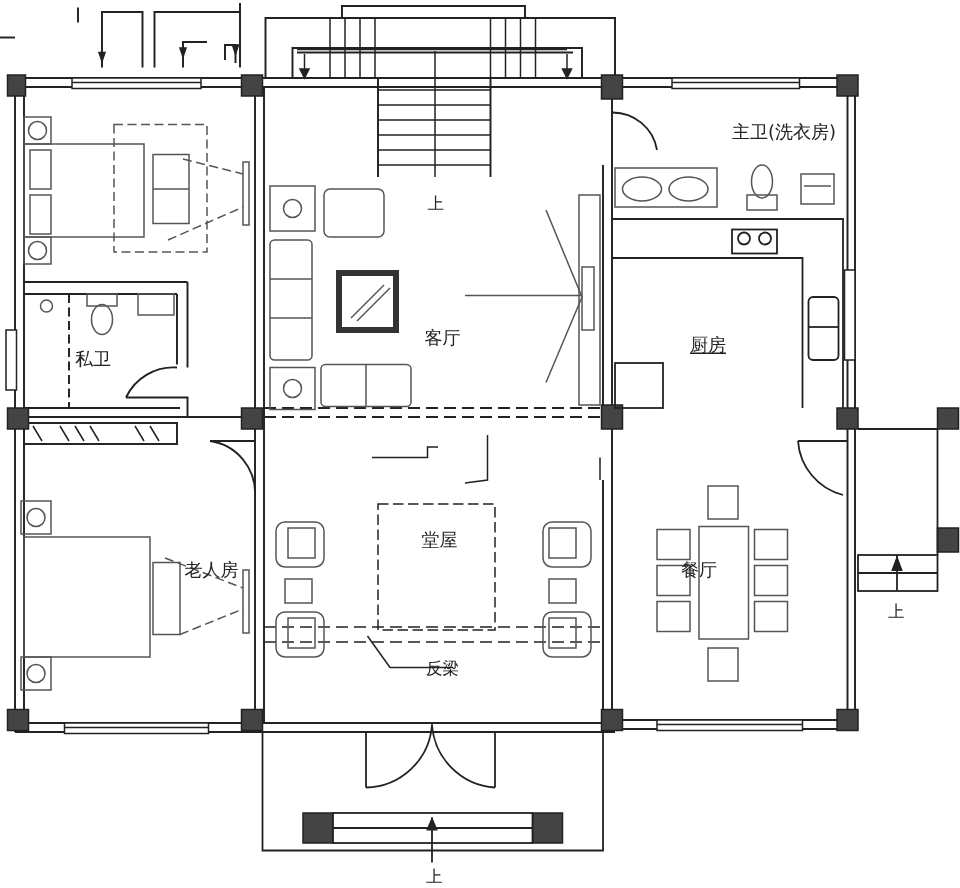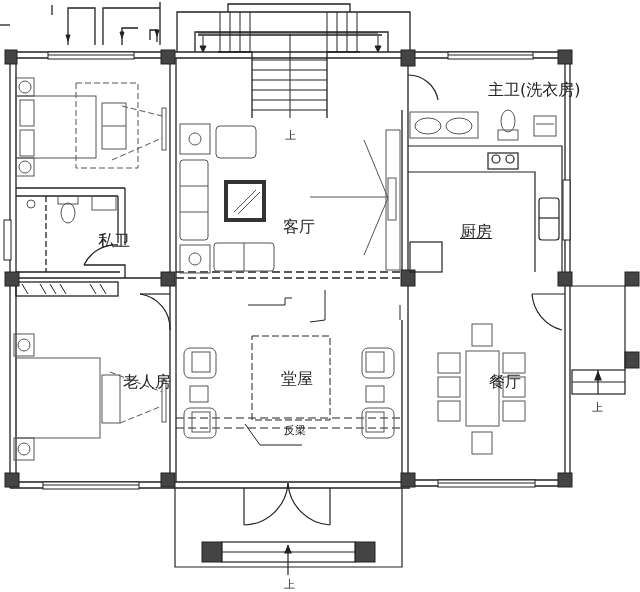--- a/index.html
+++ b/index.html
@@ -1,18 +1,18 @@
 <!DOCTYPE html>
 <html><head>
 <meta charset="utf-8">
 <style>
   html, body { margin:0; padding:0; background:#ffffff; }
   body { width:640px; height:592px; position:relative; overflow:hidden; font-family:"DejaVu Sans", sans-serif; }
   #plan { position:absolute; left:0; top:0; width:640px; height:592px; }
-  .lbl { position:absolute; font-size:16px; color:#222; white-space:nowrap; font-family:"DejaVu Sans", sans-serif; }
+  .lbl { position:absolute; font-size:12px; color:#222; white-space:nowrap; font-family:"DejaVu Sans", sans-serif; }
   .lbl-small { font-size:11px; }
 </style>
 </head>
 <body>
 
 <svg id="plan" viewBox="0 0 640 592" xmlns="http://www.w3.org/2000/svg">
   <g fill="none" stroke="#222" stroke-width="1.3">
 
     <polyline points="0,25 10,25"></polyline>
     <polyline points="52,15 52,5"></polyline>
@@ -269,20 +269,20 @@
     <polygon points="375,46 381,46 378,52"></polygon>
     <polygon points="66,35 70,35 68,41"></polygon>
     <polygon points="120,32 124,32 122,38"></polygon>
     <polygon points="155,30 159,30 157,36"></polygon>
   </g>
 </svg>
 
 <div class="lbl" style="left:488px;top:80px;">主卫(洗衣房)</div>
 <div class="lbl" style="left:283px;top:217px;">客厅</div>
 <div class="lbl" style="left:460px;top:222px;text-decoration:underline;">厨房</div>
-<div class="lbl" style="left:50px;top:231px;margin-left:48px;">私卫</div>
+<div class="lbl" style="left:50px;top:231px;">私卫</div>
 <div class="lbl" style="left:123px;top:372px;">老人房</div>
-<div class="lbl" style="left:281px;top:369px;">堂屋</div>
-<div class="lbl" style="left:489px;top:372px;text-align:right;">餐厅</div>
-<div class="lbl lbl-small" style="left:284px;top:423px;font-family:Liberation Serif, serif;">反梁</div>
+<div class="lbl" style="left:281px;top:352px;">堂屋</div>
+<div class="lbl" style="left:454px;top:372px;text-align:right;">餐厅</div>
+<div class="lbl lbl-small" style="left:284px;top:438px;font-family:Liberation Serif, serif;">反梁</div>
 <div class="lbl lbl-small" style="left:285px;top:128px;">上</div>
 <div class="lbl lbl-small" style="left:284px;top:577px;">上</div>
 <div class="lbl lbl-small" style="left:592px;top:400px;">上</div>
 
 </body></html>

